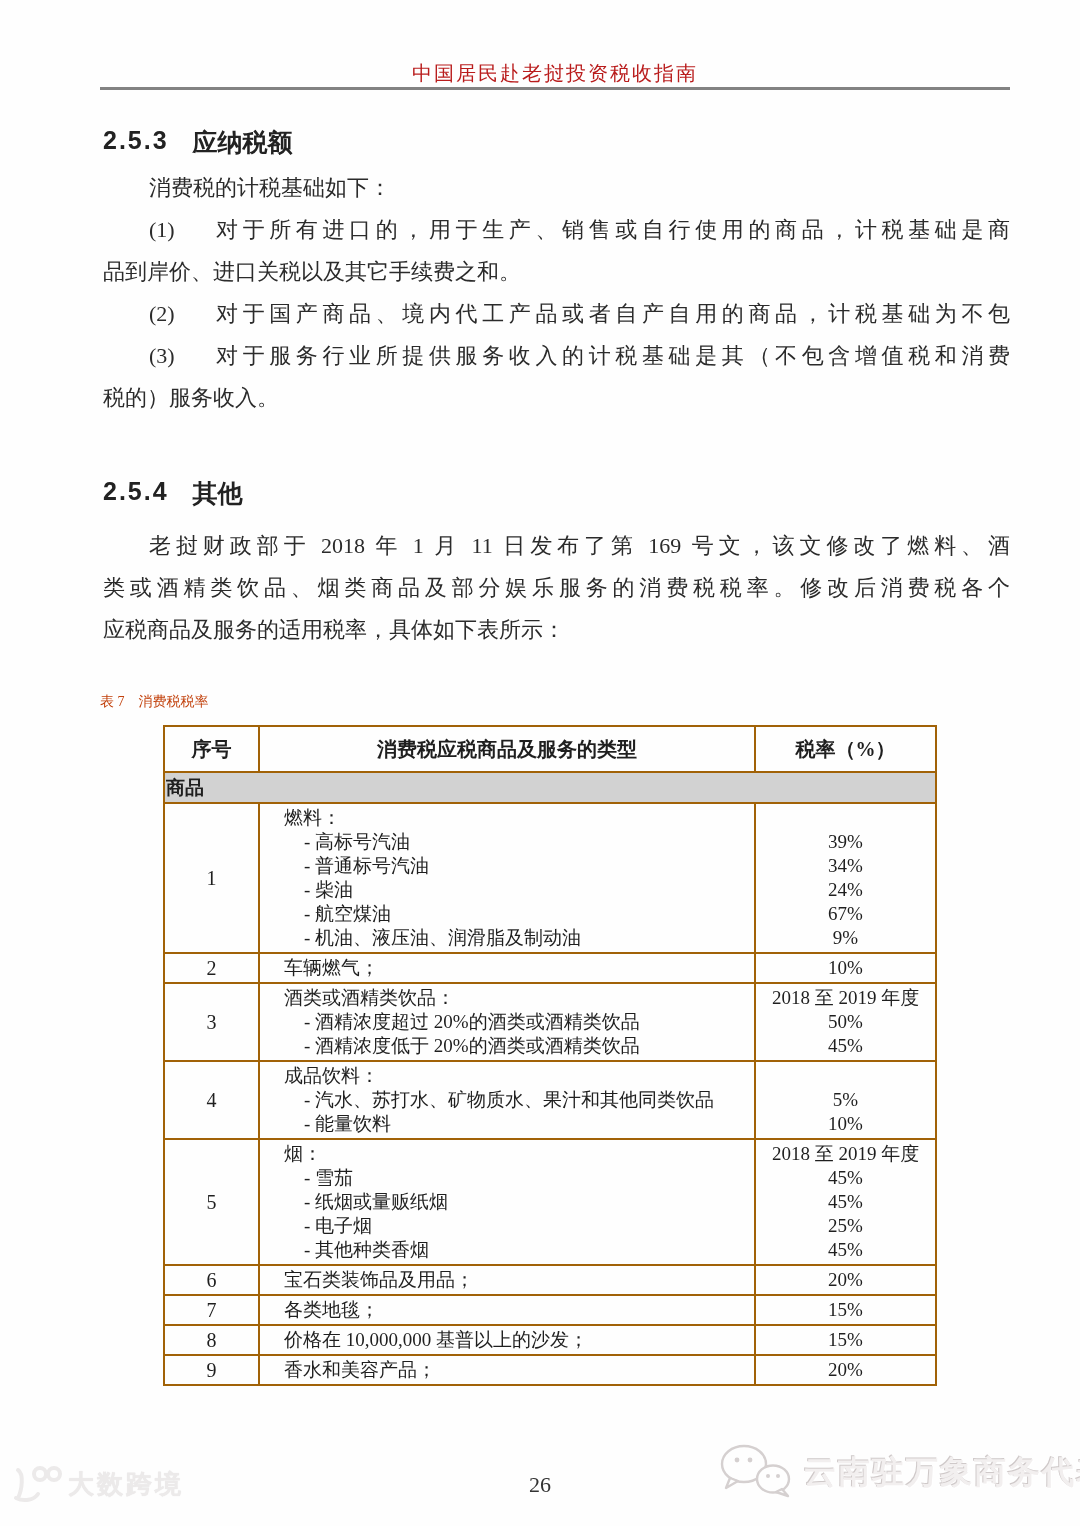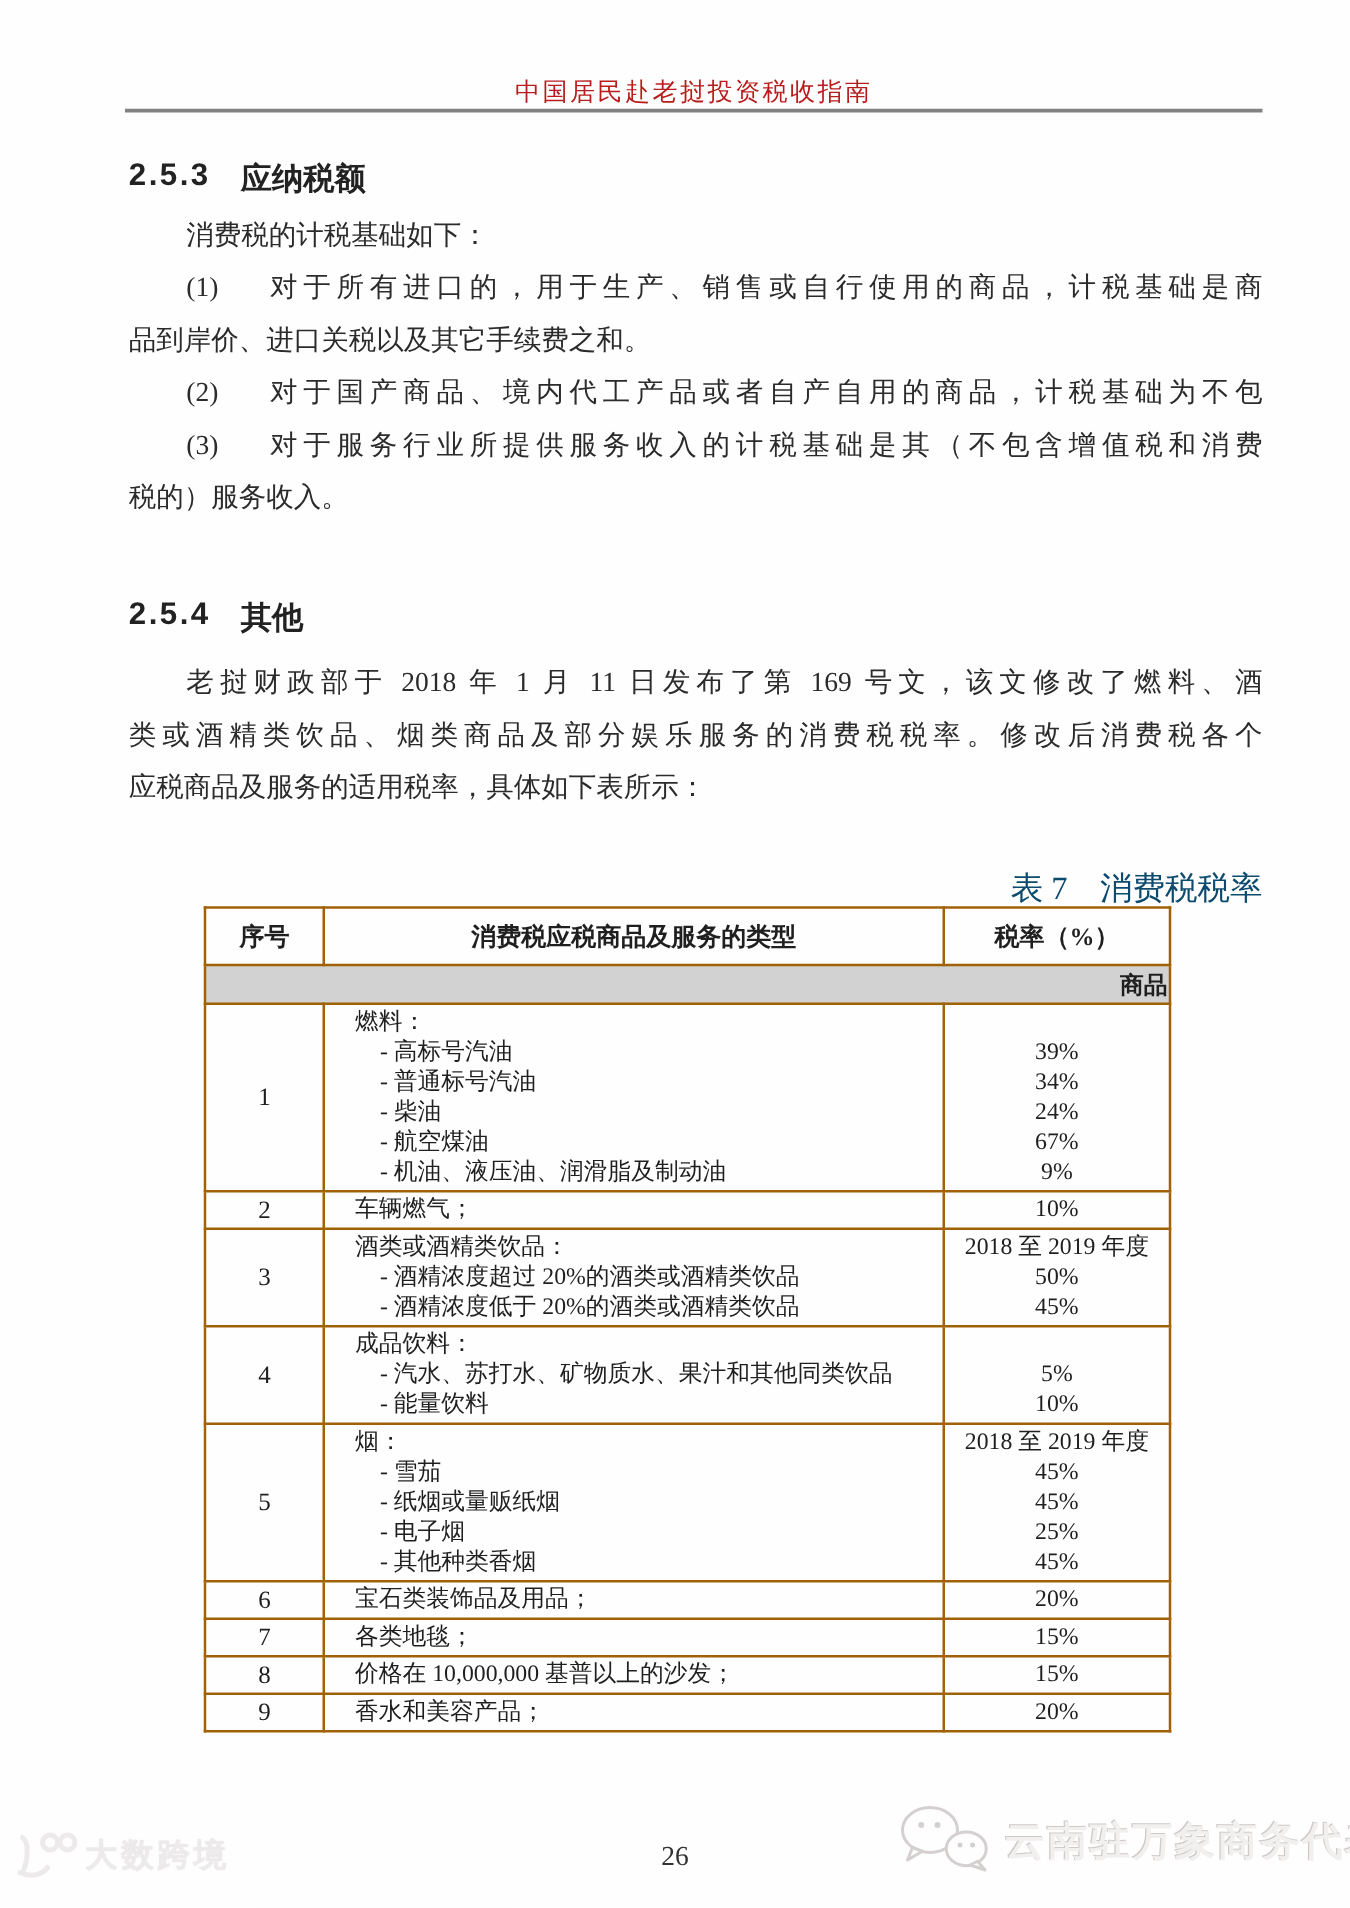--- a/index.html
+++ b/index.html
@@ -32,35 +32,35 @@
   #sec253-body{top:167px;}
   #sec254-body{top:525px;}
   .bline{
     height:42px;line-height:42px;font-size:22px;color:#2b2b2b;
     white-space:nowrap;overflow:visible;
   }
   .bline.ind{padding-left:46px;}
   .bline.just{text-align:justify;text-align-last:justify;text-justify:inter-character;}
   
   .table-caption{
-    position:absolute;top:693px;left:100px;width:910px;text-align:right;
-    font-size:26px;color:#0c4a6e;
+    position:absolute;top:693px;left:100px;width:910px;text-align:left;
+    font-size:14px;color:#c2410c;
   }
   .table-wrap{position:absolute;top:725px;left:163px;width:772px;}
   table.tax{border-collapse:collapse;table-layout:fixed;width:772px;}
   table.tax col.c1{width:95px;}
   table.tax col.c2{width:496px;}
   table.tax col.c3{width:181px;}
   table.tax th,table.tax td{border:2px solid #a16207;vertical-align:middle;}
   table.tax th{
     font-size:20px;font-weight:bold;height:44px;text-align:center;color:#1f1f1f;
     padding:0 2px;
   }
   td.band-cell{
-    background:#d2d2d2;height:27px;text-align:right;
+    background:#d2d2d2;height:27px;text-align:left;
     font-weight:bold;font-size:19px;color:#1f1f1f;
   }
   td.no-cell{text-align:center;font-size:20px;color:#1f1f1f;}
   td.type-cell{padding:2px 4px 2px 24px;}
   td.rate-cell{padding:2px 2px;}
   .tline{line-height:24px;font-size:19px;color:#1f1f1f;white-space:nowrap;}
   .tline.item{padding-left:20px;}
   .rline{line-height:24px;font-size:19px;color:#1f1f1f;text-align:center;white-space:nowrap;}
   
   .page-number{

